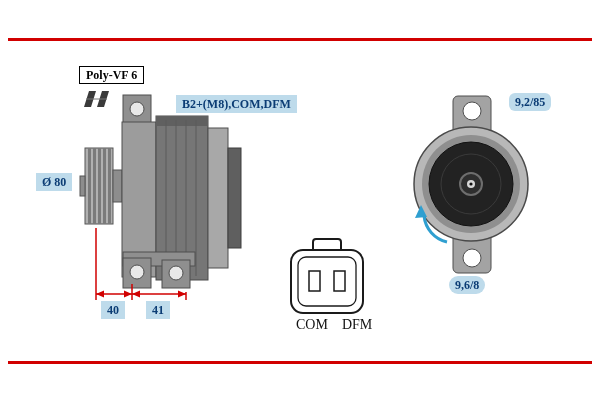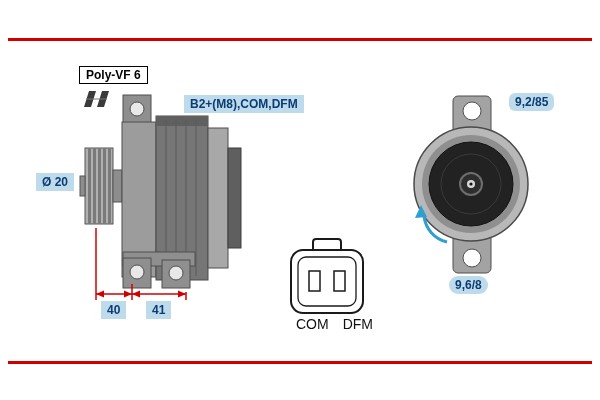--- a/index.html
+++ b/index.html
@@ -1,39 +1,39 @@
 <!DOCTYPE html>
 <html><head>
 <meta charset="utf-8">
 <style>
   html,body{margin:0;padding:0;background:#fff;}
   .page{
     position:relative;width:600px;height:400px;background:#ffffff;overflow:hidden;
-    font-family:Liberation Sans, sans-serif;
+    font-family:Liberation Serif, serif;
   }
   .rule{position:absolute;left:8px;width:584px;height:3px;background:#d10000;}
   .rule.top{top:38px;}
   .rule.bottom{top:361px;}
   .drawing{position:absolute;left:0;top:0;width:600px;height:400px;}
   .blue-label{
     position:absolute;background:#bedbeb;color:#0b3c74;
     font-size:12px;font-weight:bold;line-height:14px;
     padding:2px 6px;white-space:nowrap;
   }
   .box-label{
     position:absolute;background:#ffffff;border:1.5px solid #000;color:#000;
     font-size:12px;font-weight:bold;line-height:14px;
     padding:1px 6px;white-space:nowrap;
   }
   .plain-label{
     position:absolute;color:#111;font-size:14px;line-height:15px;
     display:flex;gap:14px;white-space:nowrap;
   }
   .lbl-poly{left:79px;top:66px;}
-  .lbl-b2{left:176px;top:95px;margin-left:8px;}
+  .lbl-b2{left:176px;top:95px;}
   .lbl-o50{left:36px;top:173px;}
   .lbl-9285{left:509px;top:93px;border-radius:6px;}
   .lbl-968{left:449px;top:276px;border-radius:9px;}
   .lbl-40{left:101px;top:301px;}
   .lbl-56{left:146px;top:301px;}
   .lbl-comdfm{left:296px;top:317px;}
 </style>
 </head>
 <body>
 
@@ -126,21 +126,21 @@
 
       <g>
         <path d="M 447 242 A 30 30 0 0 1 424 216" fill="none" stroke="#2f9fd0" stroke-width="3"></path>
         <polygon points="421,205 415,218 427,217" fill="#2f9fd0"></polygon>
       </g>
     </g>
   </svg>
 
   <div class="box-label lbl-poly">Poly-VF 6</div>
   <div class="blue-label lbl-b2">B2+(M8),COM,DFM</div>
-  <div class="blue-label lbl-o50">Ø 20</div>
+  <div class="blue-label lbl-o50">Ø 80</div>
   <div class="blue-label lbl-9285">9,2/85</div>
   <div class="blue-label lbl-968">9,6/8</div>
   <div class="blue-label lbl-40">40</div>
   <div class="blue-label lbl-56">41</div>
 
   <div class="plain-label lbl-comdfm">
     <span>COM</span>
     <span>DFM</span>
   </div>
 

